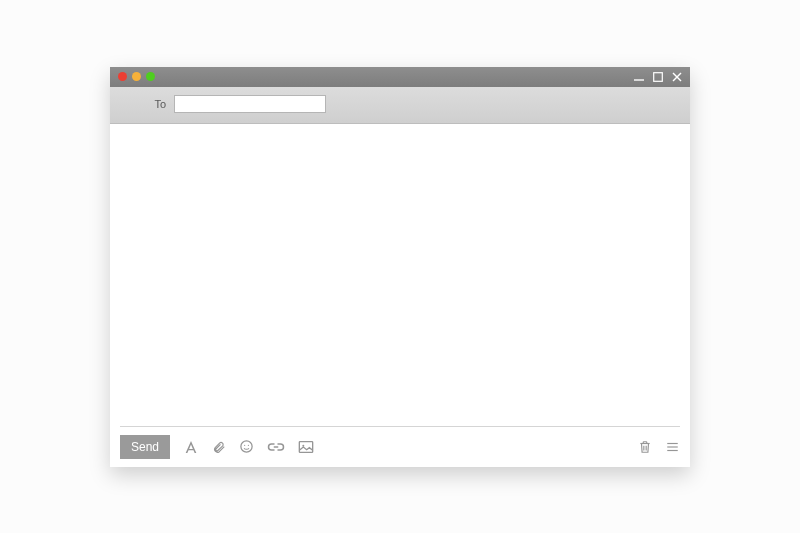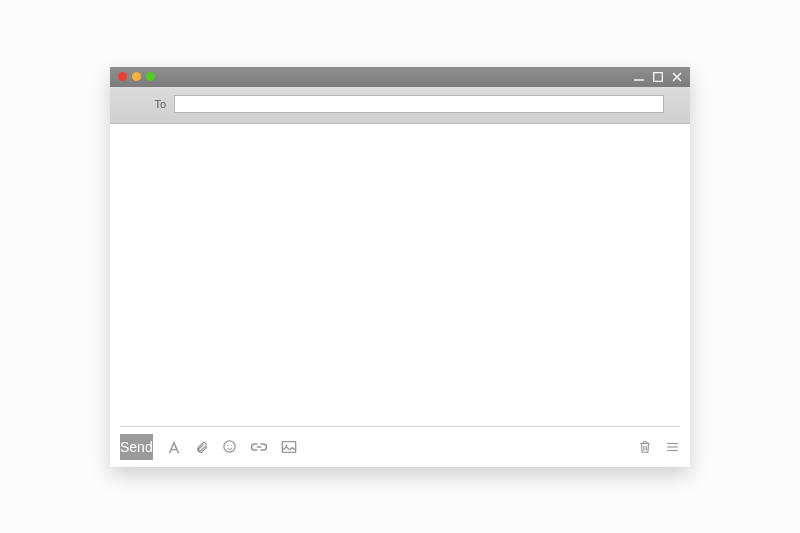--- a/index.html
+++ b/index.html
@@ -43,21 +43,21 @@
       margin-left: auto;
       display: flex;
       gap: 9px;
       align-items: center;
     }
     .window-controls svg { display: block; }
     .header-fields {
       background: linear-gradient(to bottom, #dcdcdc, #cfcfcf);
       padding: 8px 26px 10px 10px;
       display: flex;
-      flex-direction: column;
+      flex-direction: row;
       gap: 7px;
       border-bottom: 1px solid #bdbdbd;
     }
     .field-row {
       display: flex;
       align-items: center;
       gap: 8px;
     }
     .field-label {
       width: 46px;
@@ -98,22 +98,22 @@
       height: 40px;
       display: flex;
       align-items: center;
       padding: 0 10px;
       gap: 13px;
     }
     .send-btn {
       background: #9a9a9a;
       color: #fff;
       border: none;
-      font-size: 14px;
-      padding: 5px 0;
+      font-size: 12px;
+      padding: 5px 11px;
       cursor: pointer;
       font-family: inherit;
     }
     .tool-icon {
       color: #969696;
       cursor: pointer;
       display: flex;
       align-items: center;
       justify-content: center;
     }

